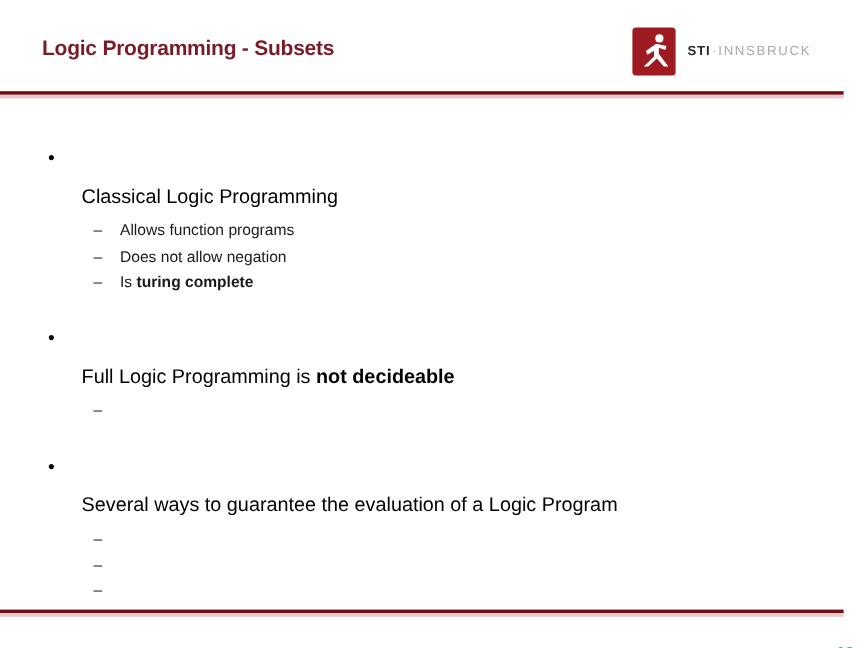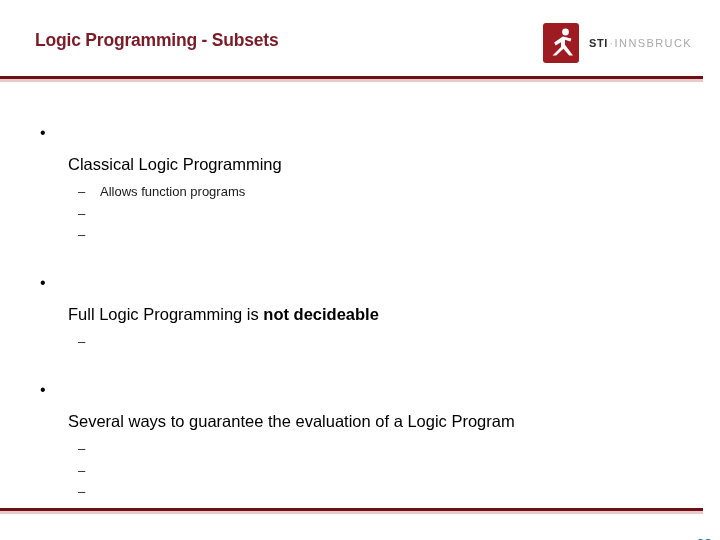--- a/index.html
+++ b/index.html
@@ -36,21 +36,20 @@
     white-space: nowrap;
   }
 
   .logo {
     position: absolute;
     left: 527px;
     top: 22px;
     display: flex;
     align-items: center;
     height: 42px;
-    margin-left: 16px;
   }
   .logo-mark {
     width: 36px;
     height: 40px;
     background: #9e1b22;
     border-radius: 3px;
     position: relative;
     flex: 0 0 auto;
     overflow: hidden;
   }
@@ -208,23 +207,29 @@
       </div>
       <div class="pre-sub"></div>
       <div class="level2">
         <span class="marker">–</span>
         <span class="text">
           <span>Allows function programs</span><span class="bold"></span>
         </span>
       </div>
       <div class="level2">
         <span class="marker">–</span>
-      </div>
-      <div class="level2">
-        <span class="marker">–</span>
+        <span class="text">
+          <span>Does not allow negation</span><span class="bold"></span>
+        </span>
+      </div>
+      <div class="level2">
+        <span class="marker">–</span>
+        <span class="text">
+          <span>Is </span><span class="bold">turing complete</span><span></span>
+        </span>
       </div>
     </div>
 
     <div class="gap-after-b1"></div>
 
     <div class="block">
       <div class="level1">
         <span class="marker">•</span>
         <span class="text">
           <span>Full Logic Programming is </span><span class="bold">not decideable</span>

